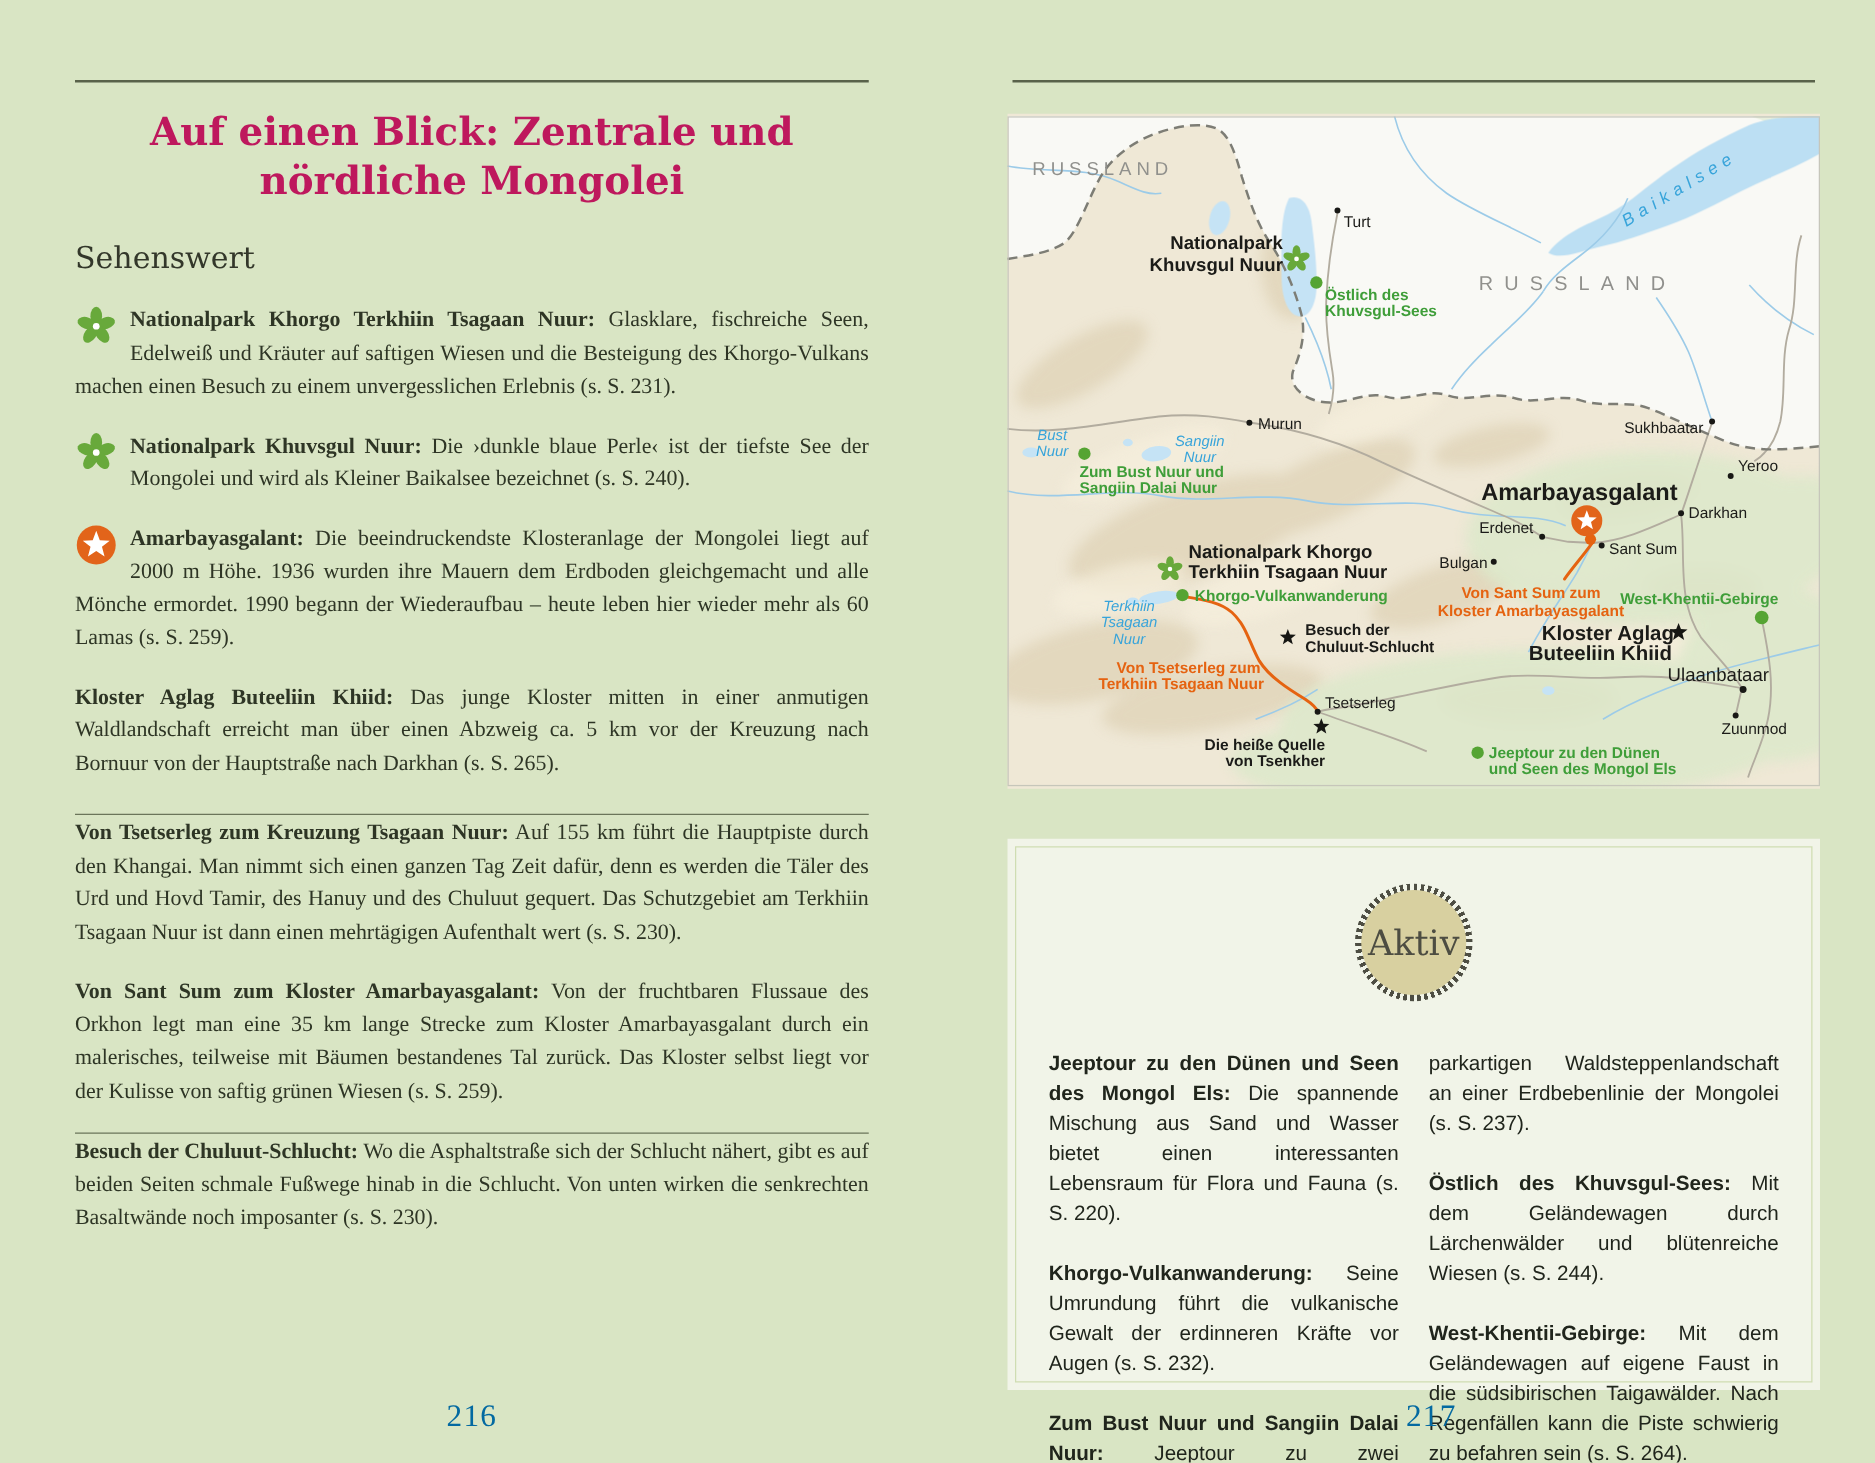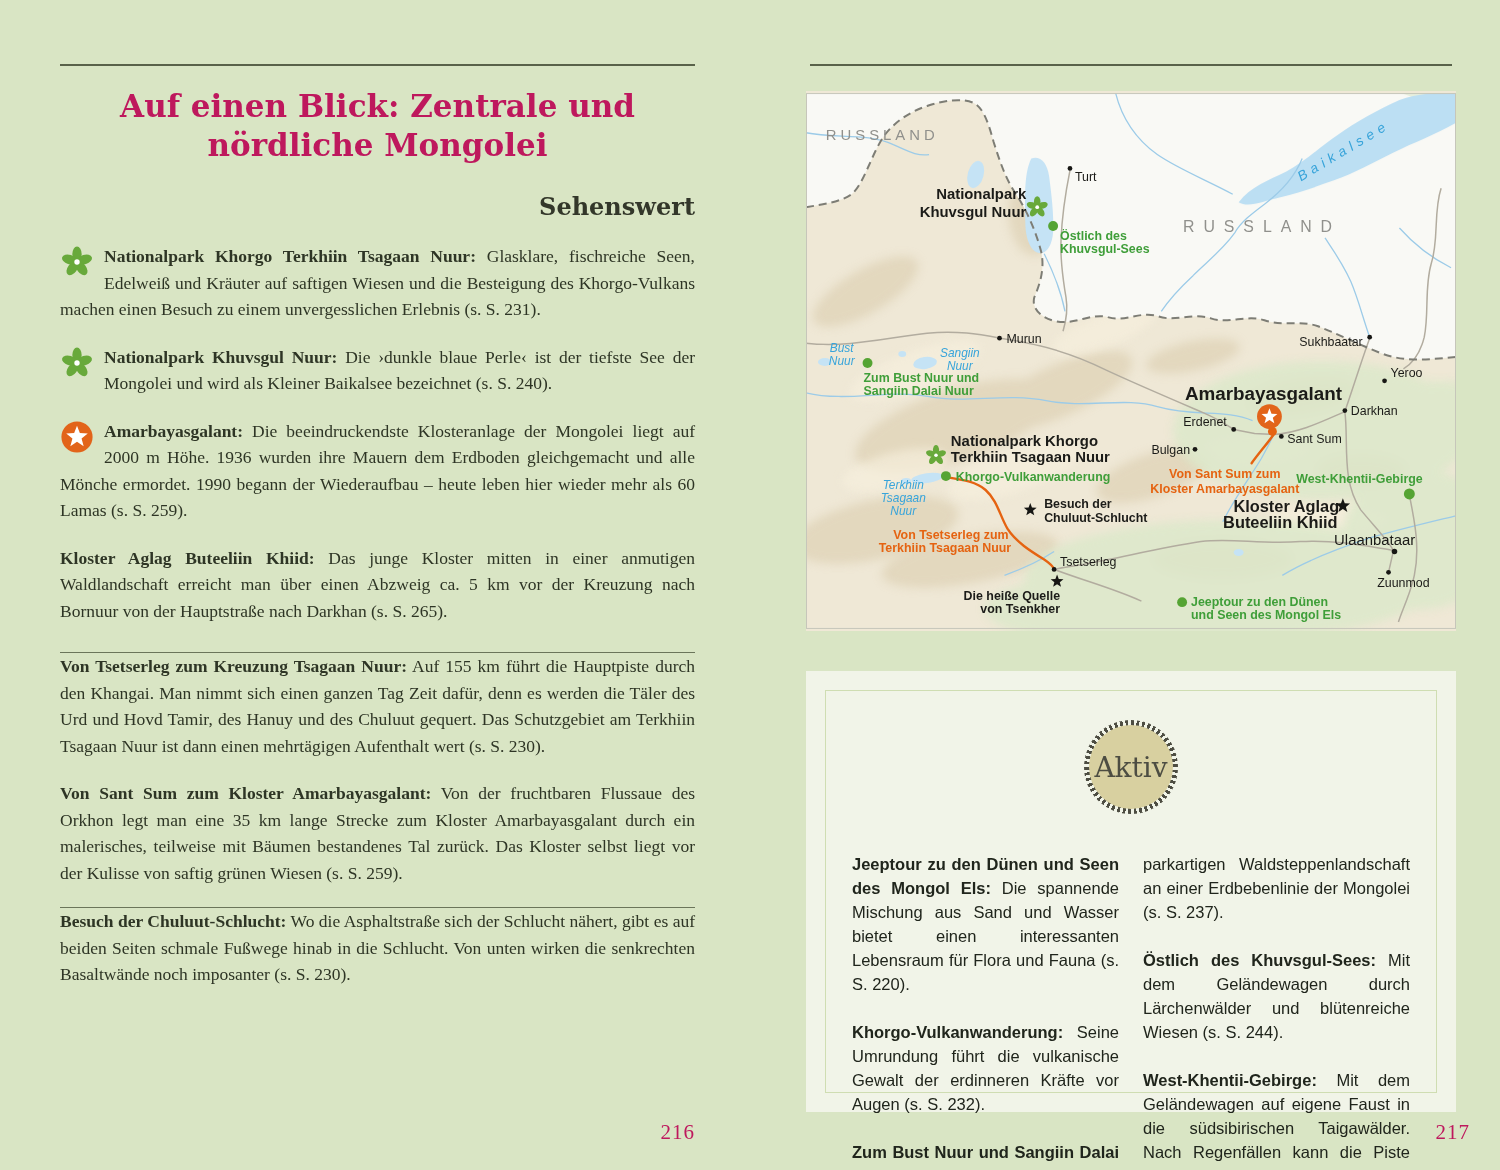--- a/index.html
+++ b/index.html
@@ -12,35 +12,35 @@
   .page-left{position:absolute;left:60px;top:64px;width:635px;}
   .page-right{position:absolute;left:806px;top:64px;width:650px;}
   .rule{height:2px;background:#59624a;}
   .rule.thin{height:1px;background:#6b755a;}
   h1.title{
     font-family:"DejaVu Serif",serif;font-weight:bold;
     font-size:31px;line-height:39px;text-align:center;color:#be185d;
     margin:21px 10px 0;
   }
   h2.sec{
-    font-family:"DejaVu Serif",serif;font-weight:bold;
-    font-size:24px;text-align:right;color:#33372a;
+    font-family:"DejaVu Serif",serif;font-weight:normal;
+    font-size:24px;text-align:left;color:#33372a;
     margin:27px 0 22px;
   }
   .items{margin-top:0;}
   .item{
     font-size:17.5px;line-height:26.5px;text-align:justify;
     margin:0 0 21px;color:#2e3525;
   }
   .item b{font-weight:bold;}
   .ic{float:left;width:36px;height:44px;margin:2px 8px 0 0;}
   .ic svg{display:block;}
   .pageno{
-    position:absolute;top:1120px;text-align:right;
-    font-size:21px;color:#be185d;letter-spacing:1px;
+    position:absolute;top:1120px;text-align:center;
+    font-size:25px;color:#0369a1;letter-spacing:1px;
   }
   .pageno.l{left:60px;width:635px;}
   .pageno.r{left:820px;width:650px;}
 
   
   .map-wrap{margin-top:25px;}
   svg.map{display:block;background:#efe8d6;}
   .t-town{font-family:"Liberation Sans",sans-serif;font-size:12.5px;fill:#1b1b18;}
   .t-cap{font-family:"Liberation Sans",sans-serif;font-size:15px;fill:#1b1b18;}
   .t-poi{font-family:"Liberation Sans",sans-serif;font-size:12.5px;font-weight:bold;fill:#1b1b18;}
@@ -48,21 +48,21 @@
   .t-np{font-family:"Liberation Sans",sans-serif;font-size:15px;font-weight:bold;fill:#1b1b18;}
   .t-klo{font-family:"Liberation Sans",sans-serif;font-size:16.5px;font-weight:bold;fill:#1b1b18;}
   .t-green{font-family:"Liberation Sans",sans-serif;font-size:12.5px;font-weight:bold;fill:#3f9e39;}
   .t-orange{font-family:"Liberation Sans",sans-serif;font-size:12.5px;font-weight:bold;fill:#e56311;}
   .t-water{font-family:"Liberation Sans",sans-serif;font-size:12px;font-style:italic;fill:#38a4da;}
   .t-country{font-family:"Liberation Sans",sans-serif;font-size:15px;fill:#90908c;letter-spacing:4px;}
   .t-country2{font-family:"Liberation Sans",sans-serif;font-size:16px;fill:#90908c;letter-spacing:9px;}
   .t-baikal{font-family:"Liberation Sans",sans-serif;font-size:14px;font-style:italic;fill:#38a4da;letter-spacing:5px;}
 
   
-  .panel{margin-top:40px;height:441px;background:#f1f4e8;box-sizing:border-box;padding:19px;}
+  .panel{margin-top:40px;height:441px;background:#f1f4e8;box-sizing:border-box;padding:6px;}
   .panel-inner{border:1px solid #cfddb2;height:100%;box-sizing:border-box;padding:0 26px;}
   .badge{
     width:94px;height:94px;border-radius:50%;margin:29px auto 0;position:relative;
     background:repeating-conic-gradient(#4d4d42 0deg 3.6deg, rgba(0,0,0,0) 3.6deg 7.2deg);
   }
   .badge-inner{
     position:absolute;inset:5px;border-radius:50%;background:#d8d0a0;
     display:flex;align-items:center;justify-content:center;
     font-family:"DejaVu Serif",serif;font-size:28px;color:#4d4d42;
   }

